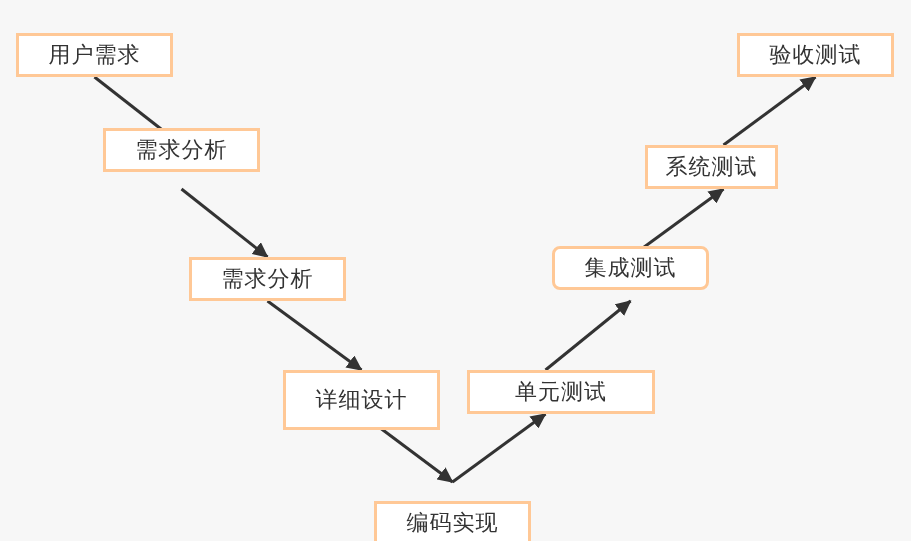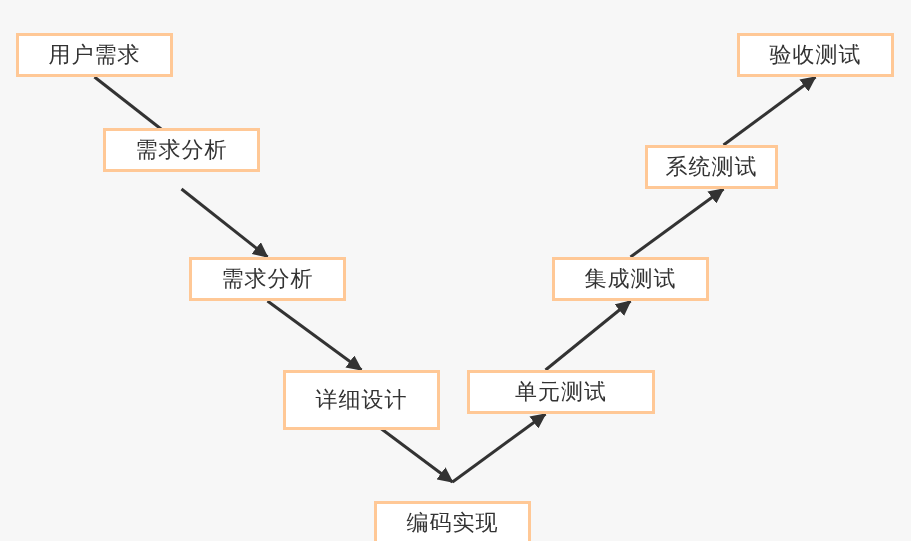--- a/index.html
+++ b/index.html
@@ -77,21 +77,21 @@
       </div>
       <div class="node" style="left: 283px; top: 370px; width: 157px; height: 60px;">
         <span>详细设计</span>
       </div>
       <div class="node" style="left: 374px; top: 482px; width: 157px; height: 44px; margin-top: 19px;">
         <span>编码实现</span>
       </div>
       <div class="node" style="left: 467px; top: 370px; width: 188px; height: 44px;">
         <span>单元测试</span>
       </div>
-      <div class="node" style="left: 552px; top: 257px; width: 157px; height: 44px;">
+      <div class="node" style="left: 552px; top: 246px; width: 157px; height: 44px; border-radius: 8px;">
         <span>集成测试</span>
       </div>
       <div class="node" style="left: 645px; top: 145px; width: 133px; height: 44px;">
         <span>系统测试</span>
       </div>
       <div class="node" style="left: 737px; top: 33px; width: 157px; height: 44px;">
         <span>验收测试</span>
       </div>
     </div>
 </div>

